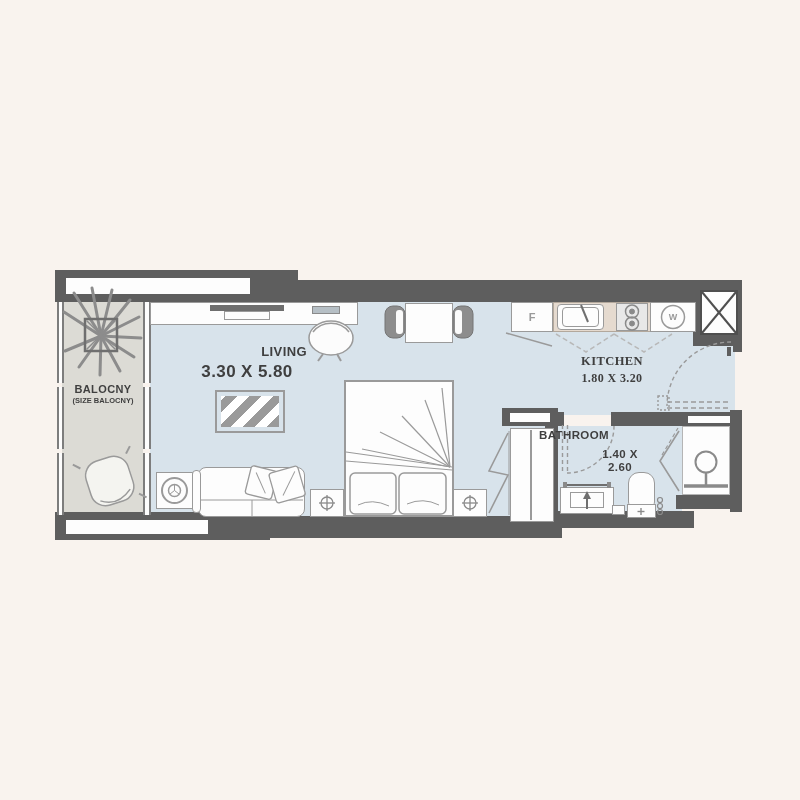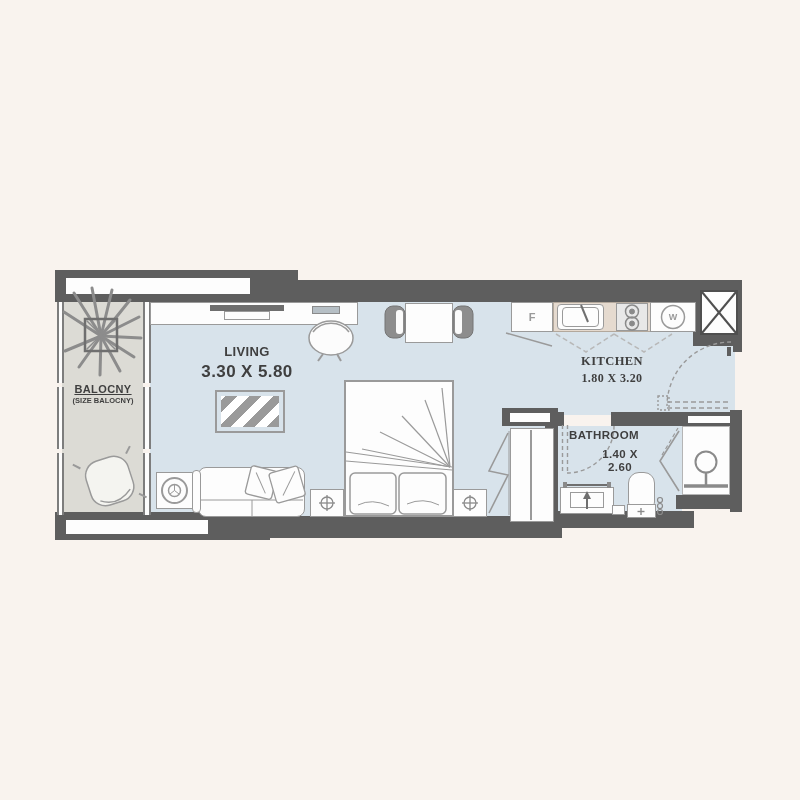--- a/index.html
+++ b/index.html
@@ -232,22 +232,22 @@
       <line x1="641" y1="508" x2="641" y2="515"></line>
         <line x1="637.5" y1="511.5" x2="644.5" y2="511.5"></line>
     </g>
     <g fill="none" stroke="#8a8a8a" stroke-width="1.2">
       <circle cx="660" cy="500" r="2.5"></circle>
         <circle cx="660" cy="506" r="2.5"></circle>
         <circle cx="660" cy="512" r="2.5"></circle>
     </g>
   </svg>
 
-  <div class="abs lbl" style="left:187px;top:345px;width:120px;font-size:13px;">LIVING</div>
+  <div class="abs lbl" style="left:187px;top:345px;width:120px;font-size:13px;text-align:right;">LIVING</div>
   <div class="abs lbl" style="left:187px;top:363px;width:120px;font-size:17px;">3.30 X 5.80</div>
   <div class="abs lbl" style="left:552px;top:355px;width:120px;font-size:12.5px;font-family:Liberation Serif, serif;">KITCHEN</div>
   <div class="abs lbl" style="left:552px;top:372px;width:120px;font-size:12px;font-family:Liberation Serif, serif;">1.80 X 3.20</div>
-  <div class="abs lbl" style="left:558px;top:429px;width:92px;font-size:11.5px;text-align:center;">BATHROOM</div>
+  <div class="abs lbl" style="left:528px;top:429px;width:92px;font-size:11.5px;text-align:center;">BATHROOM</div>
   <div class="abs lbl" style="left:558px;top:448px;width:92px;font-size:11.5px;padding-left:32px;">1.40 X 2.60</div>
-  <div class="abs lbl" style="left:62px;top:383px;width:82px;font-size:11px;text-decoration:underline;">BALOCNY</div>
+  <div class="abs lbl" style="left:62px;top:383px;width:82px;font-size:11px;">BALOCNY</div>
   <div class="abs lbl" style="left:62px;top:397px;width:82px;font-size:7.5px;letter-spacing:0;">(SIZE BALOCNY)</div>
 
 </div>
 
 </body></html>

